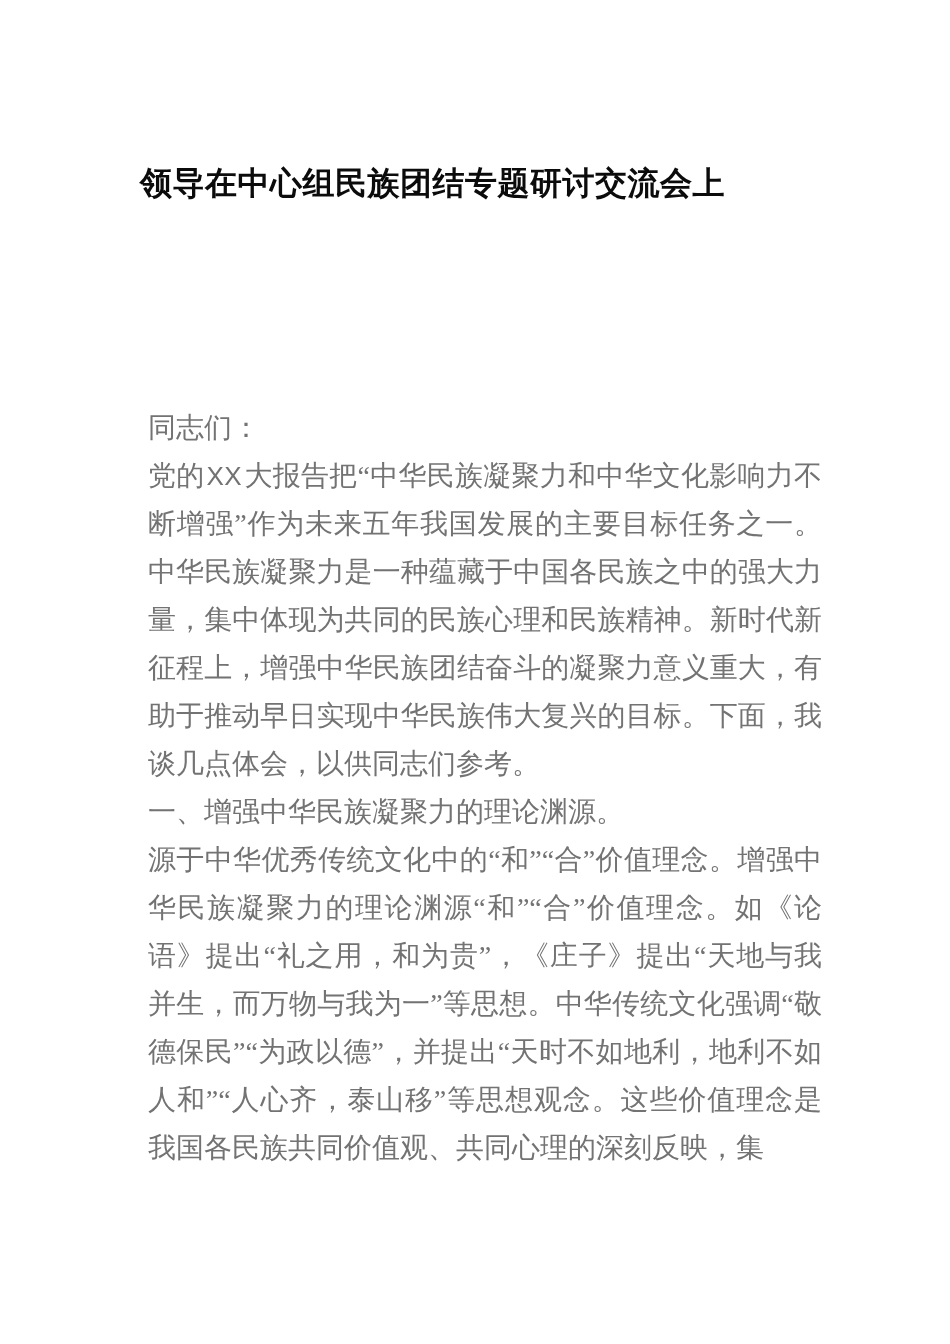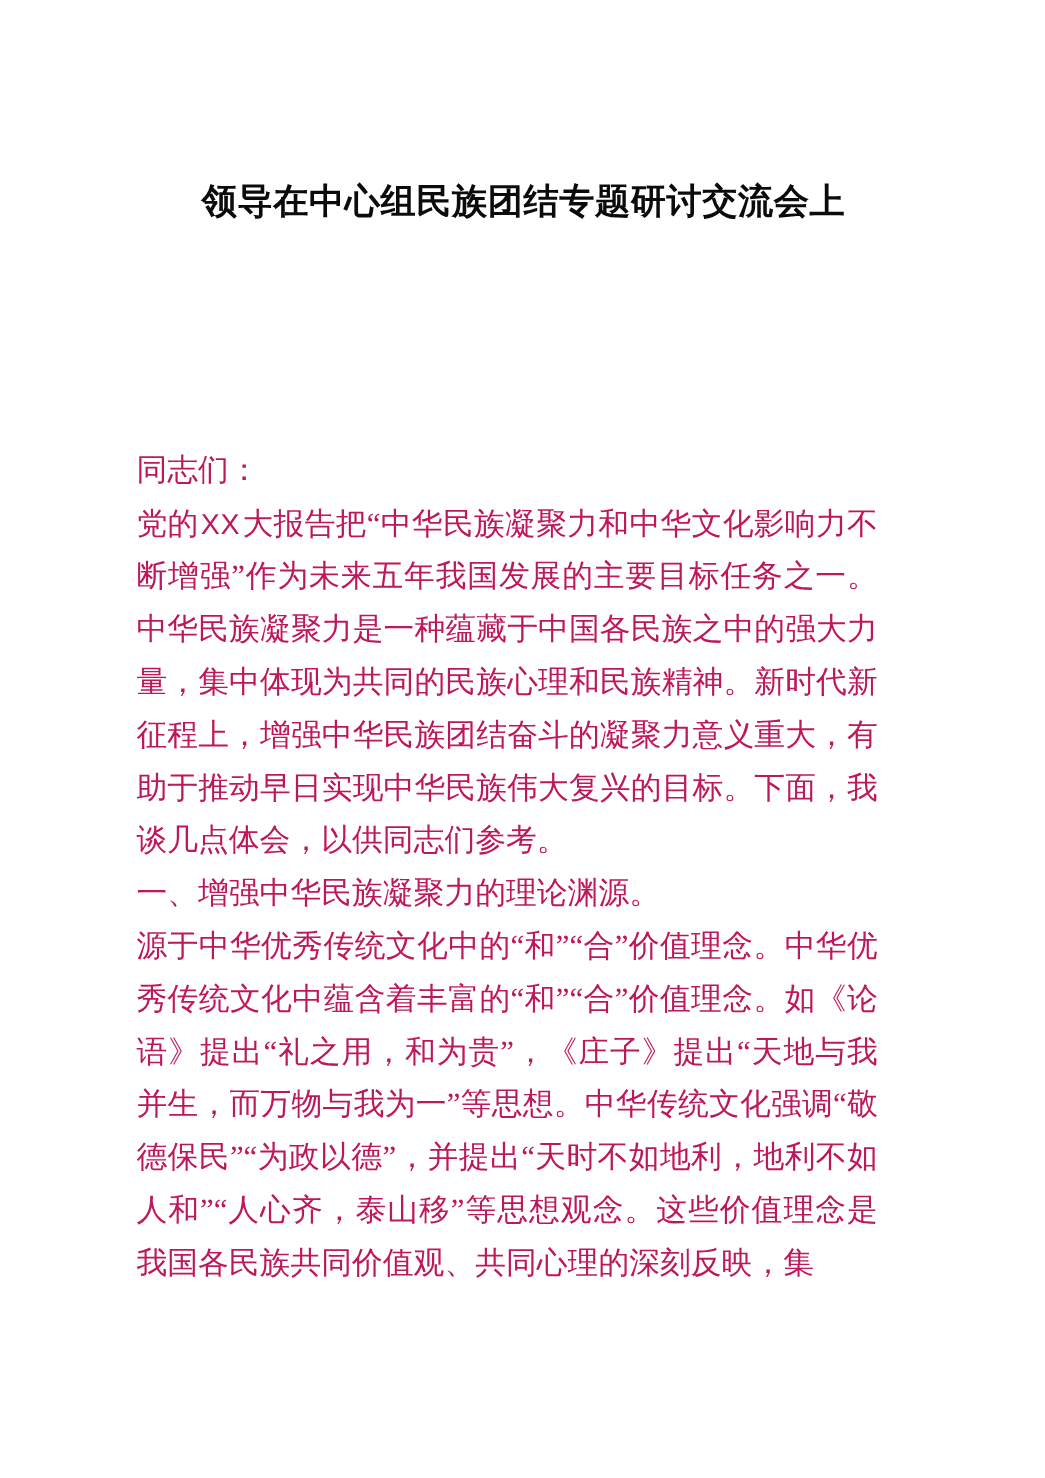--- a/index.html
+++ b/index.html
@@ -19,44 +19,44 @@
     color: #000000;
     -webkit-font-smoothing: antialiased;
   }
 
   
   .doc-title {
     position: absolute;
     left: 140px;
     top: 150px;
     width: 672px;
-    text-align: center;
+    text-align: left;
     font-size: 32px;
     font-weight: bold;
     line-height: 66px;
     letter-spacing: 0.5px;
     color: #0b0b0b;
   }
   .doc-title .title-line {
     display: block;
     white-space: nowrap;
   }
   .doc-title .title-line.line-2 {
     margin-top: 60px;
   }
 
   
   .doc-body {
     position: absolute;
-    left: 124px;
+    left: 148px;
     top: 404px;
     width: 674px;
     font-size: 28px;
     line-height: 48px;
-    color: #be185d;
+    color: #737373;
   }
 
   .para {
     margin: 0;
     text-align: justify;
     text-justify: inter-ideograph;
     text-align-last: left;
     font-size: 28px;
     line-height: 48px;
     letter-spacing: 0px;
@@ -87,17 +87,17 @@
   </div>
 
   <div class="doc-body">
 
     <p class="para greeting">同志们：</p>
 
     <p class="para"><span>党的</span><span class="bold-latin">XX</span><span>大报告把“中华民族凝聚力和中华文化影响力不断增强”作为未来五年我国发展的主要目标任务之一。中华民族凝聚力是一种蕴藏于中国各民族之中的强大力量，集中体现为共同的民族心理和民族精神。新时代新征程上，增强中华民族团结奋斗的凝聚力意义重大，有助于推动早日实现中华民族伟大复兴的目标。下面，我谈几点体会，以供同志们参考。</span></p>
 
     <p class="para heading">一、增强中华民族凝聚力的理论渊源。</p>
 
-    <p class="para">源于中华优秀传统文化中的“和”“合”价值理念。中华优秀传统文化中蕴含着丰富的“和”“合”价值理念。如《论语》提出“礼之用，和为贵”，《庄子》提出“天地与我并生，而万物与我为一”等思想。中华传统文化强调“敬德保民”“为政以德”，并提出“天时不如地利，地利不如人和”“人心齐，泰山移”等思想观念。这些价值理念是我国各民族共同价值观、共同心理的深刻反映，集</p>
+    <p class="para">源于中华优秀传统文化中的“和”“合”价值理念。增强中华民族凝聚力的理论渊源“和”“合”价值理念。如《论语》提出“礼之用，和为贵”，《庄子》提出“天地与我并生，而万物与我为一”等思想。中华传统文化强调“敬德保民”“为政以德”，并提出“天时不如地利，地利不如人和”“人心齐，泰山移”等思想观念。这些价值理念是我国各民族共同价值观、共同心理的深刻反映，集</p>
 
   </div>
 
 </div>
 
 </body></html>

